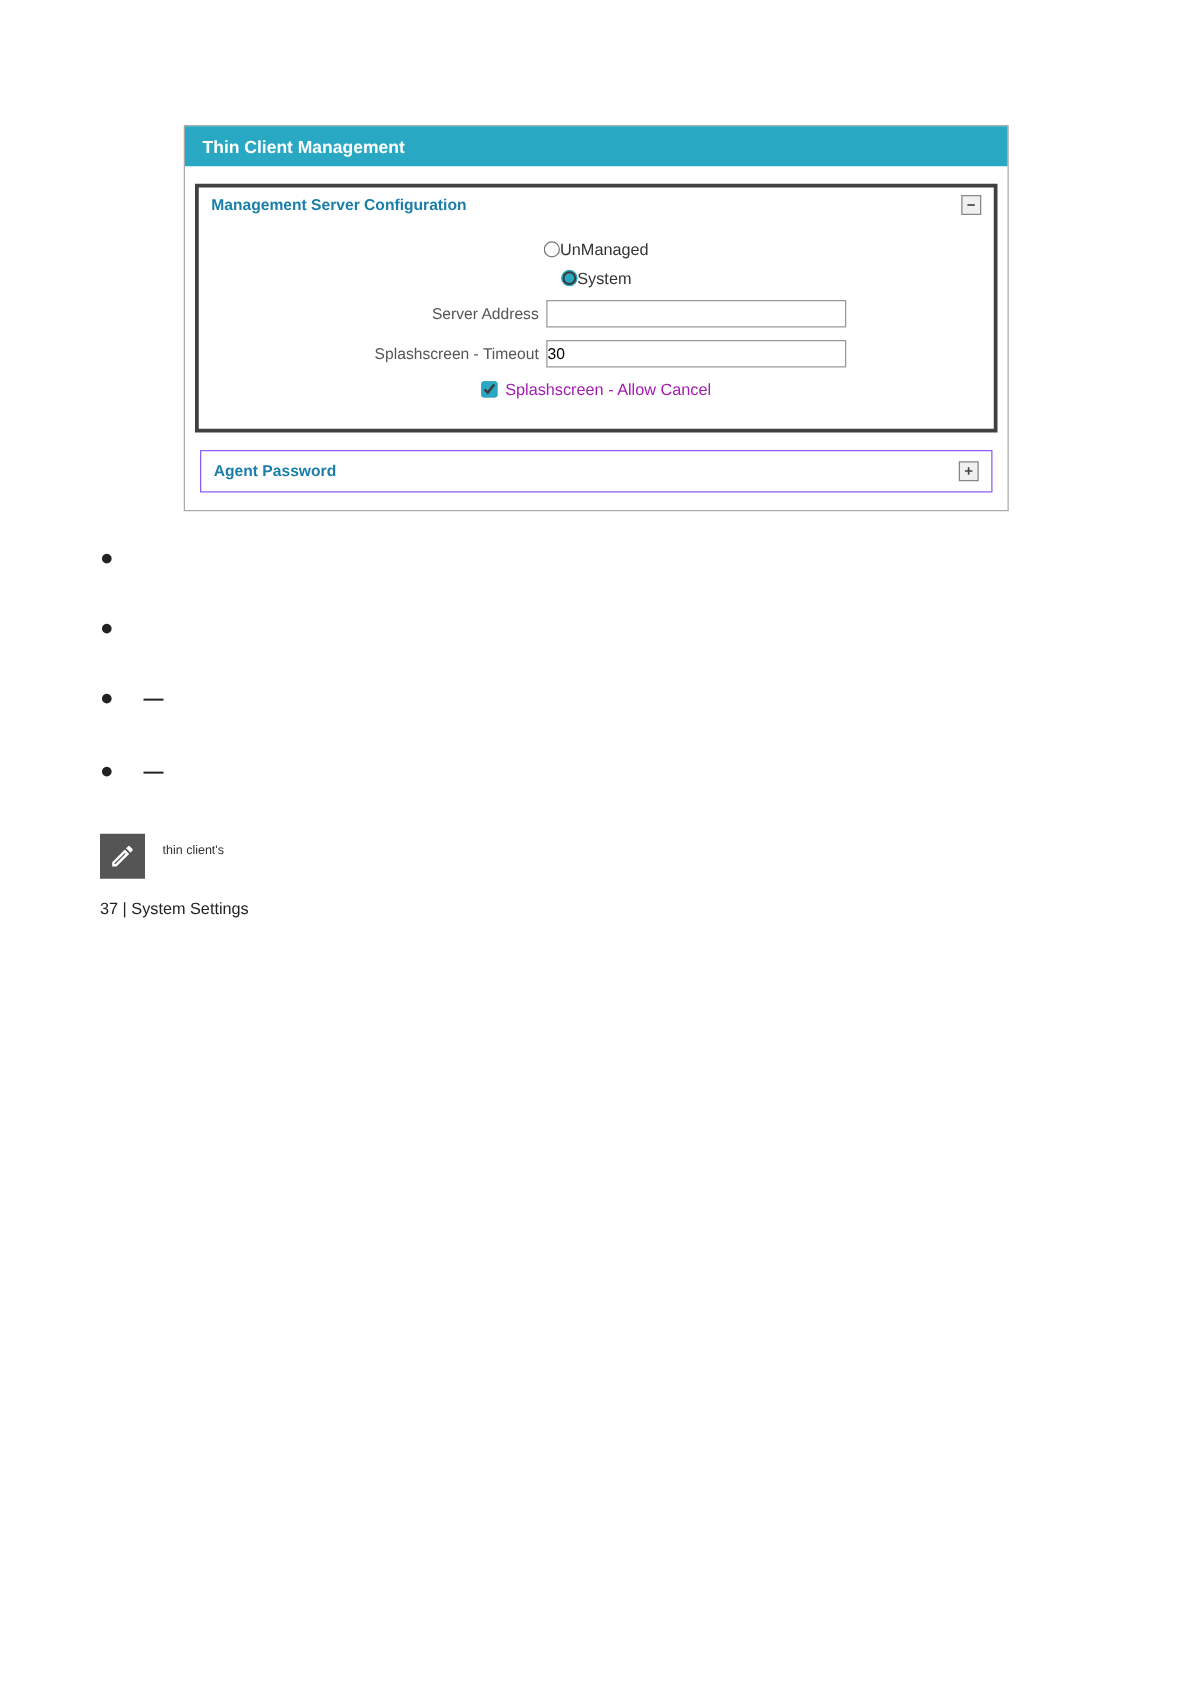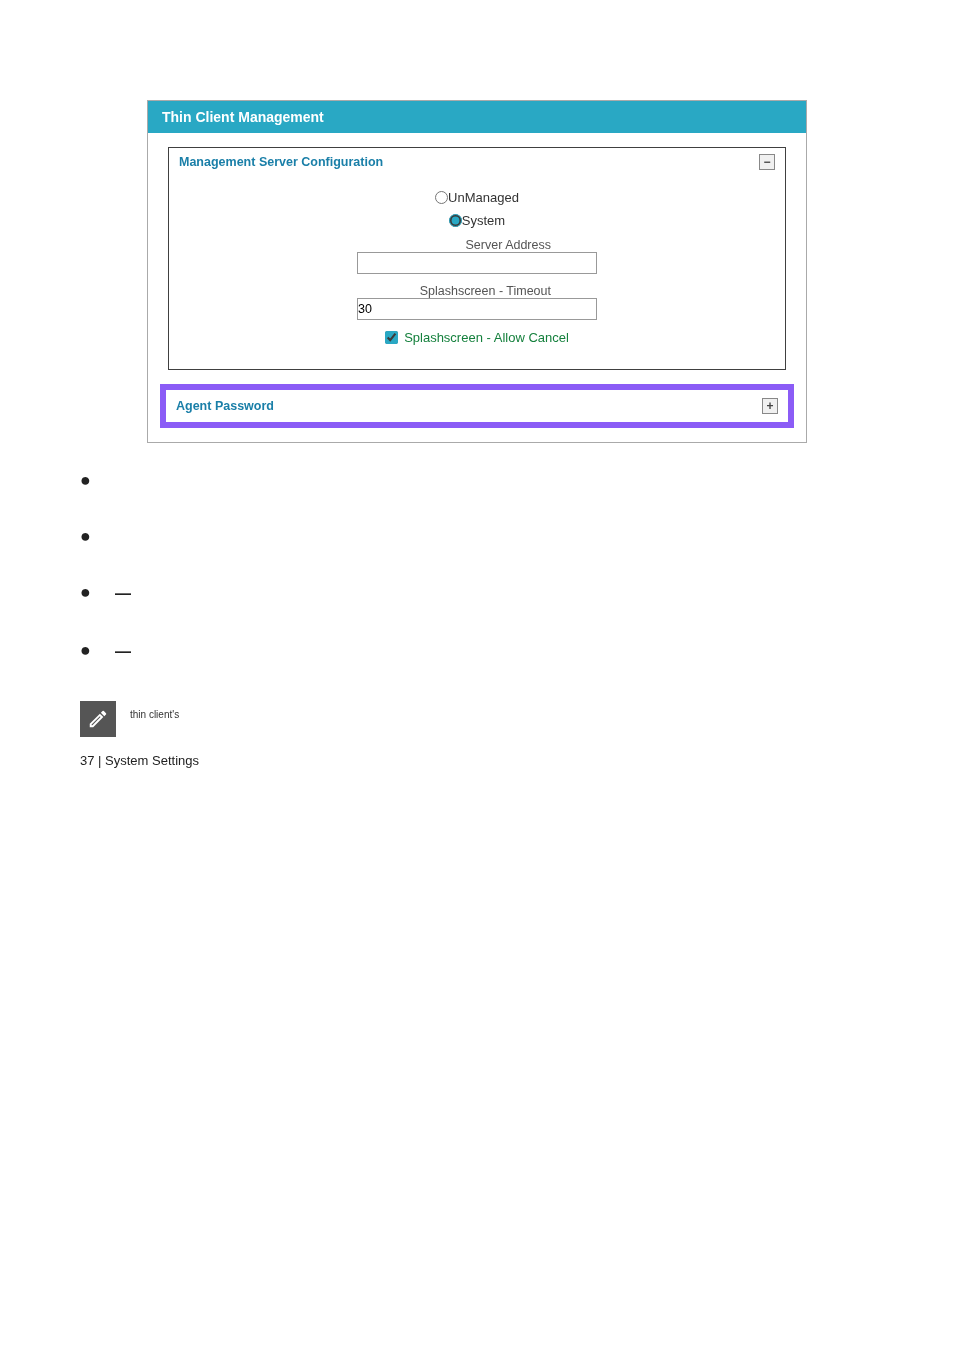--- a/index.html
+++ b/index.html
@@ -21,22 +21,22 @@
 
     .panel-header {
       background: #29a8c4;
       color: #fff;
       font-weight: bold;
       font-size: 14px;
       padding: 8px 14px;
     }
 
     .section {
-      border: 1px solid #404040;
-      margin: 14px 20px;
+      border: 3px solid #404040;
+      margin: 14px 8px;
       padding: 0 0 14px 0;
     }
 
     .section-title {
       color: #1a7fa8;
       font-weight: bold;
       font-size: 12.5px;
       padding: 6px 10px 6px 10px;
       display: flex;
       align-items: center;
@@ -87,21 +87,20 @@
       font-size: 13px;
       color: #333;
     }
 
     .field-row {
       display: flex;
       align-items: center;
       justify-content: center;
       margin: 10px 0;
       gap: 0;
-      flex-direction: column;
     }
 
     .field-label {
       font-size: 12.5px;
       color: #555;
       text-align: right;
       min-width: 160px;
       padding-right: 6px;
     }
 
@@ -117,26 +116,26 @@
     .checkbox-row {
       display: flex;
       justify-content: center;
       align-items: center;
       margin: 10px 0;
       gap: 6px;
     }
 
     .checkbox-row label {
       font-size: 13px;
-      color: #15803d;
+      color: #a21caf;
     }
 
     
     .agent-section {
-      border: 6px solid #8b5cf6;
+      border: 1px solid #8b5cf6;
       margin: 0 12px 14px 12px;
       padding: 0;
     }
 
     .agent-section .section-title {
       padding: 8px 10px;
     }
 
     
     .bullet-area {

